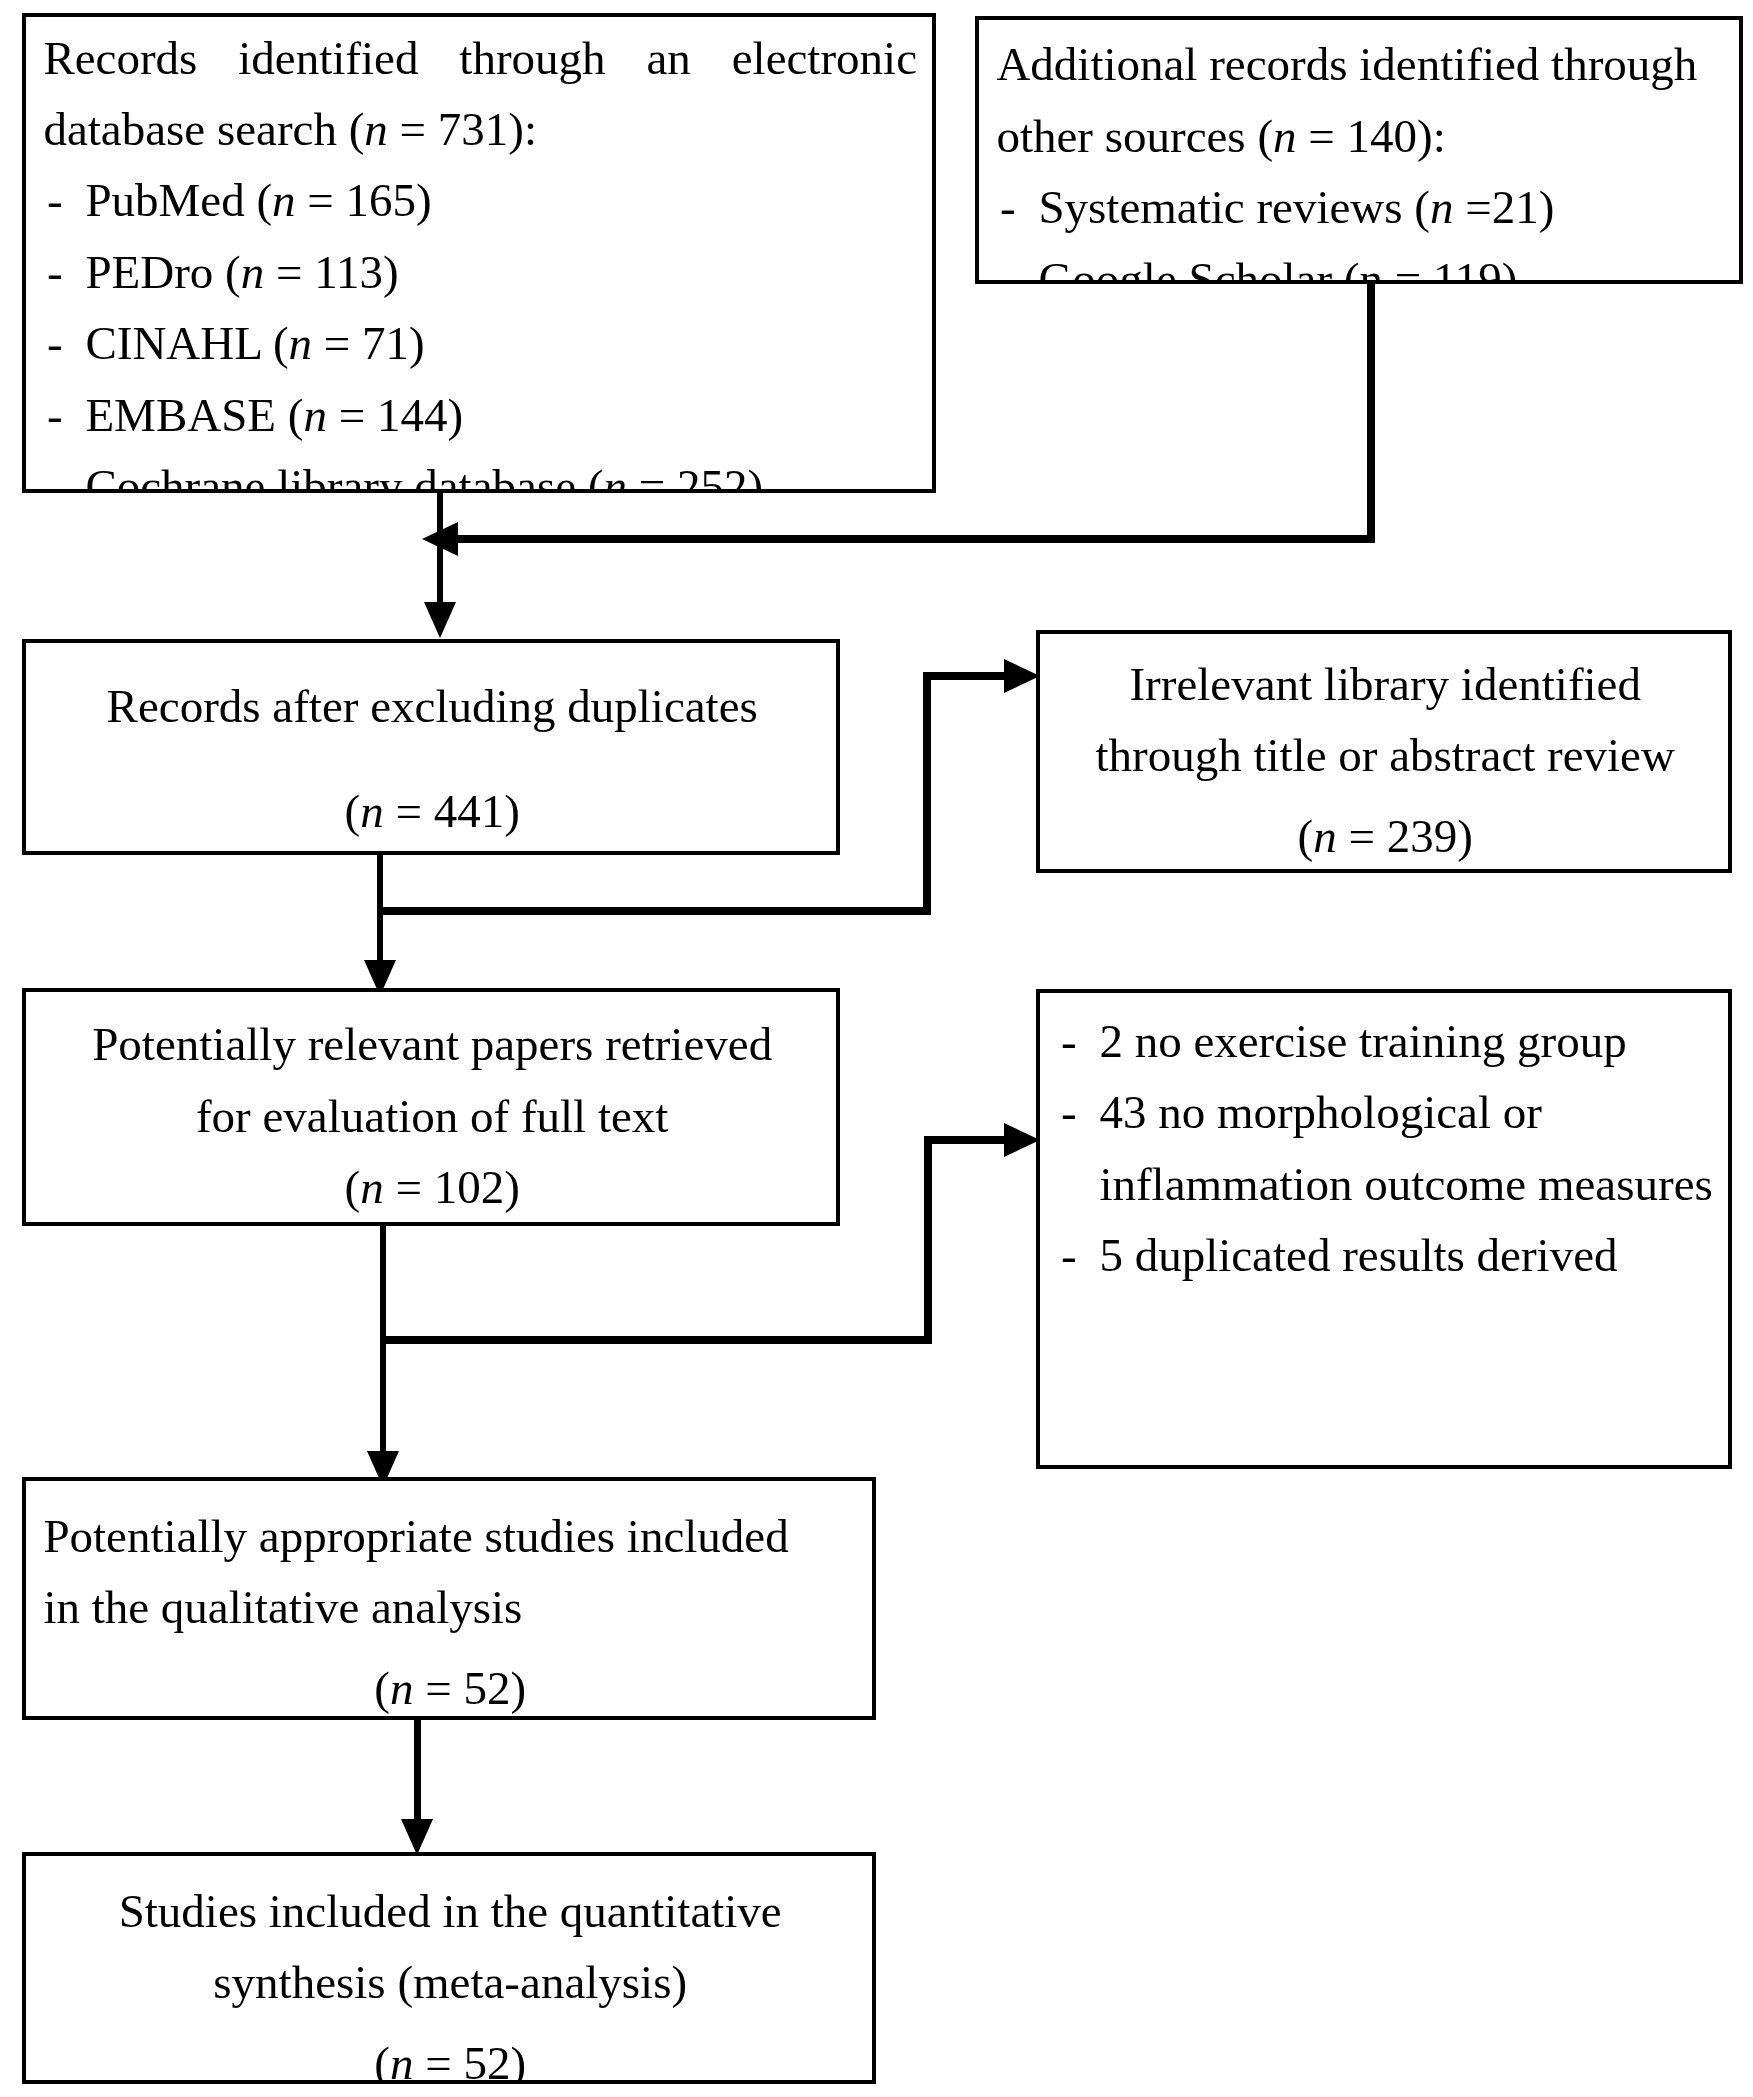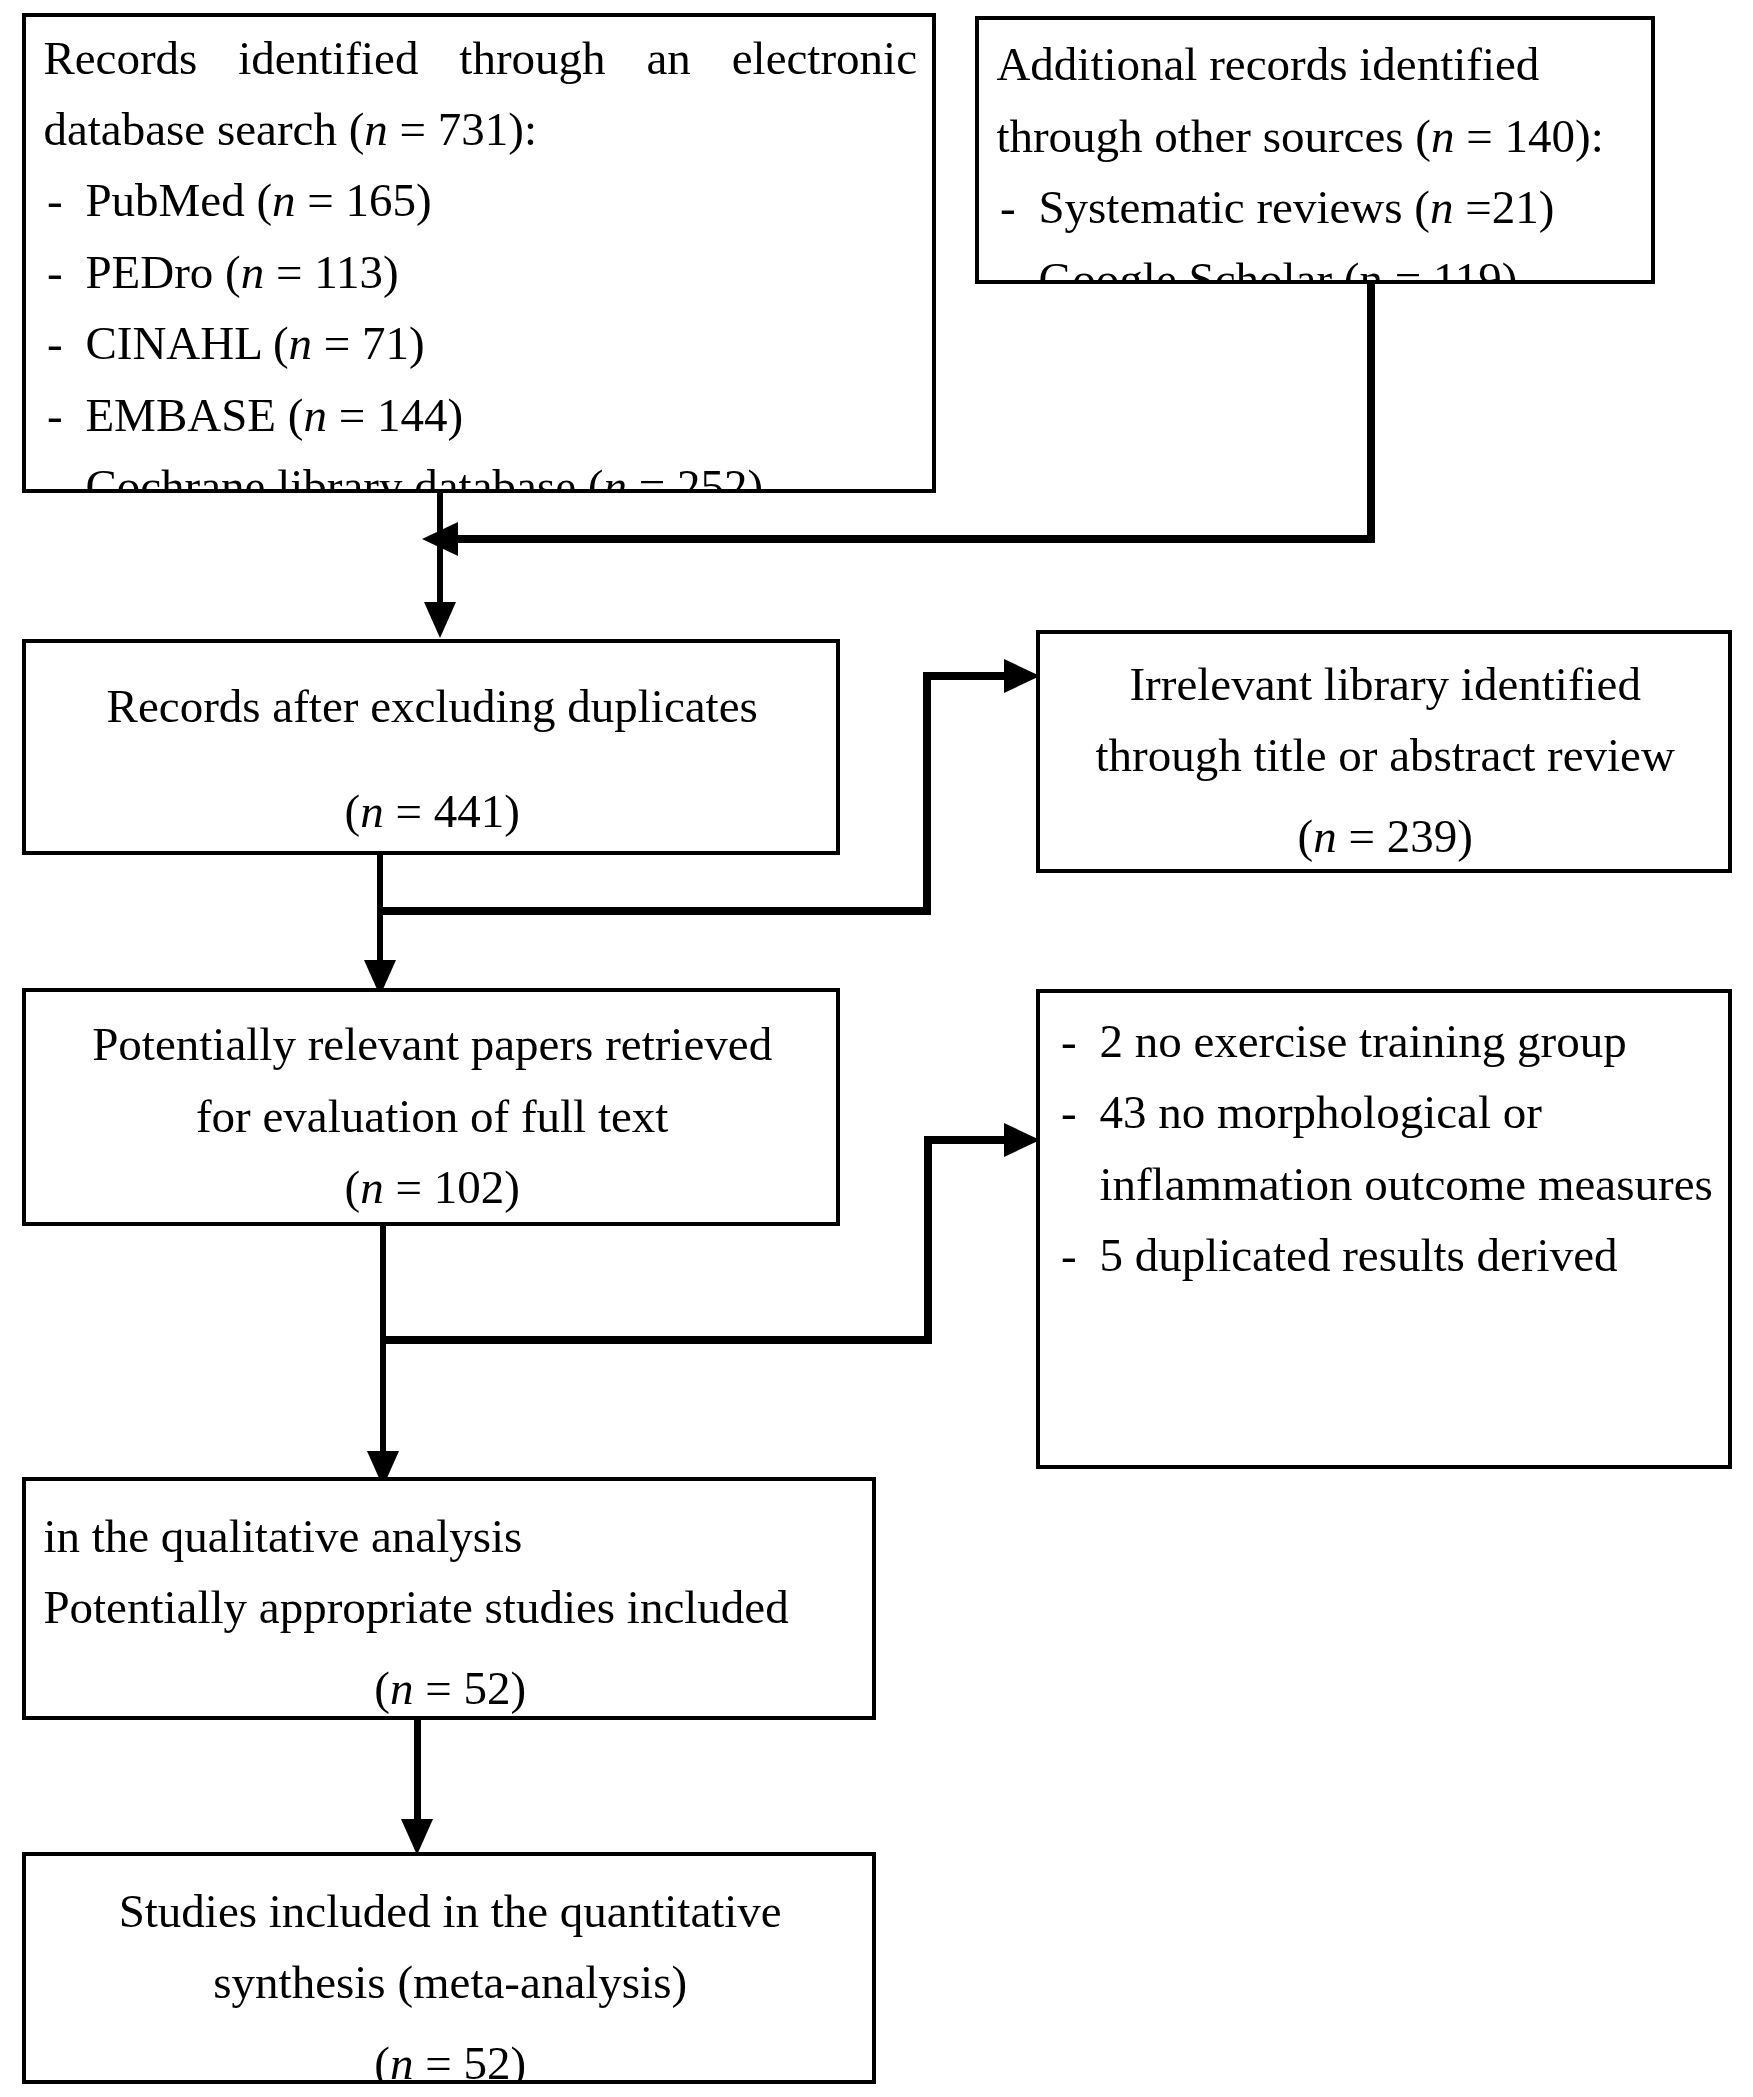--- a/index.html
+++ b/index.html
@@ -81,21 +81,21 @@
         <li><span class="dash">-</span><span>PubMed (</span><i>n</i><span> = 165)</span></li>
         <li><span class="dash">-</span><span>PEDro (</span><i>n</i><span> = 113)</span></li>
         <li><span class="dash">-</span><span>CINAHL (</span><i>n</i><span> = 71)</span></li>
         <li><span class="dash">-</span><span>EMBASE (</span><i>n</i><span> = 144)</span></li>
         <li><span class="dash">-</span><span>Cochrane library database (</span><i>n</i><span> = 252)</span></li>
         <li><span class="dash">-</span><span>China Academic Journals (</span><i>n</i><span> = 87)</span></li>
       </ul>
     </div>
   </div>
 
-  <div class="box" style="left:975px; top:16.2px; width:680px; height:268px;">
+  <div class="box" style="left:975px; top:16.2px; width:768px; height:268px;">
     <div class="inner" style="padding-top:9.3px;">
       <p class="lead"><span>Additional records identified through other sources (</span><i>n</i><span> = 140):</span></p>
       <ul class="bul">
         <li><span class="dash">-</span><span>Systematic reviews (</span><i>n</i><span> =21)</span></li>
         <li><span class="dash">-</span><span>Google Scholar (n = 119)</span><i></i><span></span></li>
       </ul>
     </div>
   </div>
 
   <div class="line" style="left:1367px; top:284px; width:8.1px; height:258px;"></div>
@@ -147,22 +147,22 @@
       <ul class="bul">
         <li><span class="dash">-</span><span>2 no exercise training group</span></li>
         <li><span class="dash">-</span><span>43 no morphological or inflammation outcome measures</span></li>
         <li><span class="dash">-</span><span>5 duplicated results derived</span></li>
       </ul>
     </div>
   </div>
 
   <div class="box" style="left:22px; top:1477px; width:854px; height:243px;">
     <div class="inner" style="padding-top:20px;">
+      <p class="lead">Potentially appropriate studies included</p>
       <p class="lead">in the qualitative analysis</p>
-      <p class="lead">Potentially appropriate studies included</p>
       <p class="lead ctr" style="margin-top:9.3px;"><span>(</span><i>n</i><span> = 52)</span></p>
     </div>
   </div>
 
   <div class="line" style="left:414px; top:1719px; width:7px; height:102px;"></div>
   <div class="arrow-down" style="left:401px; top:1819px;"></div>
 
   <div class="box" style="left:22px; top:1852px; width:854px; height:232px;">
     <div class="inner ctr" style="padding-top:20px;">
       <p class="lead">Studies included in the quantitative</p>

